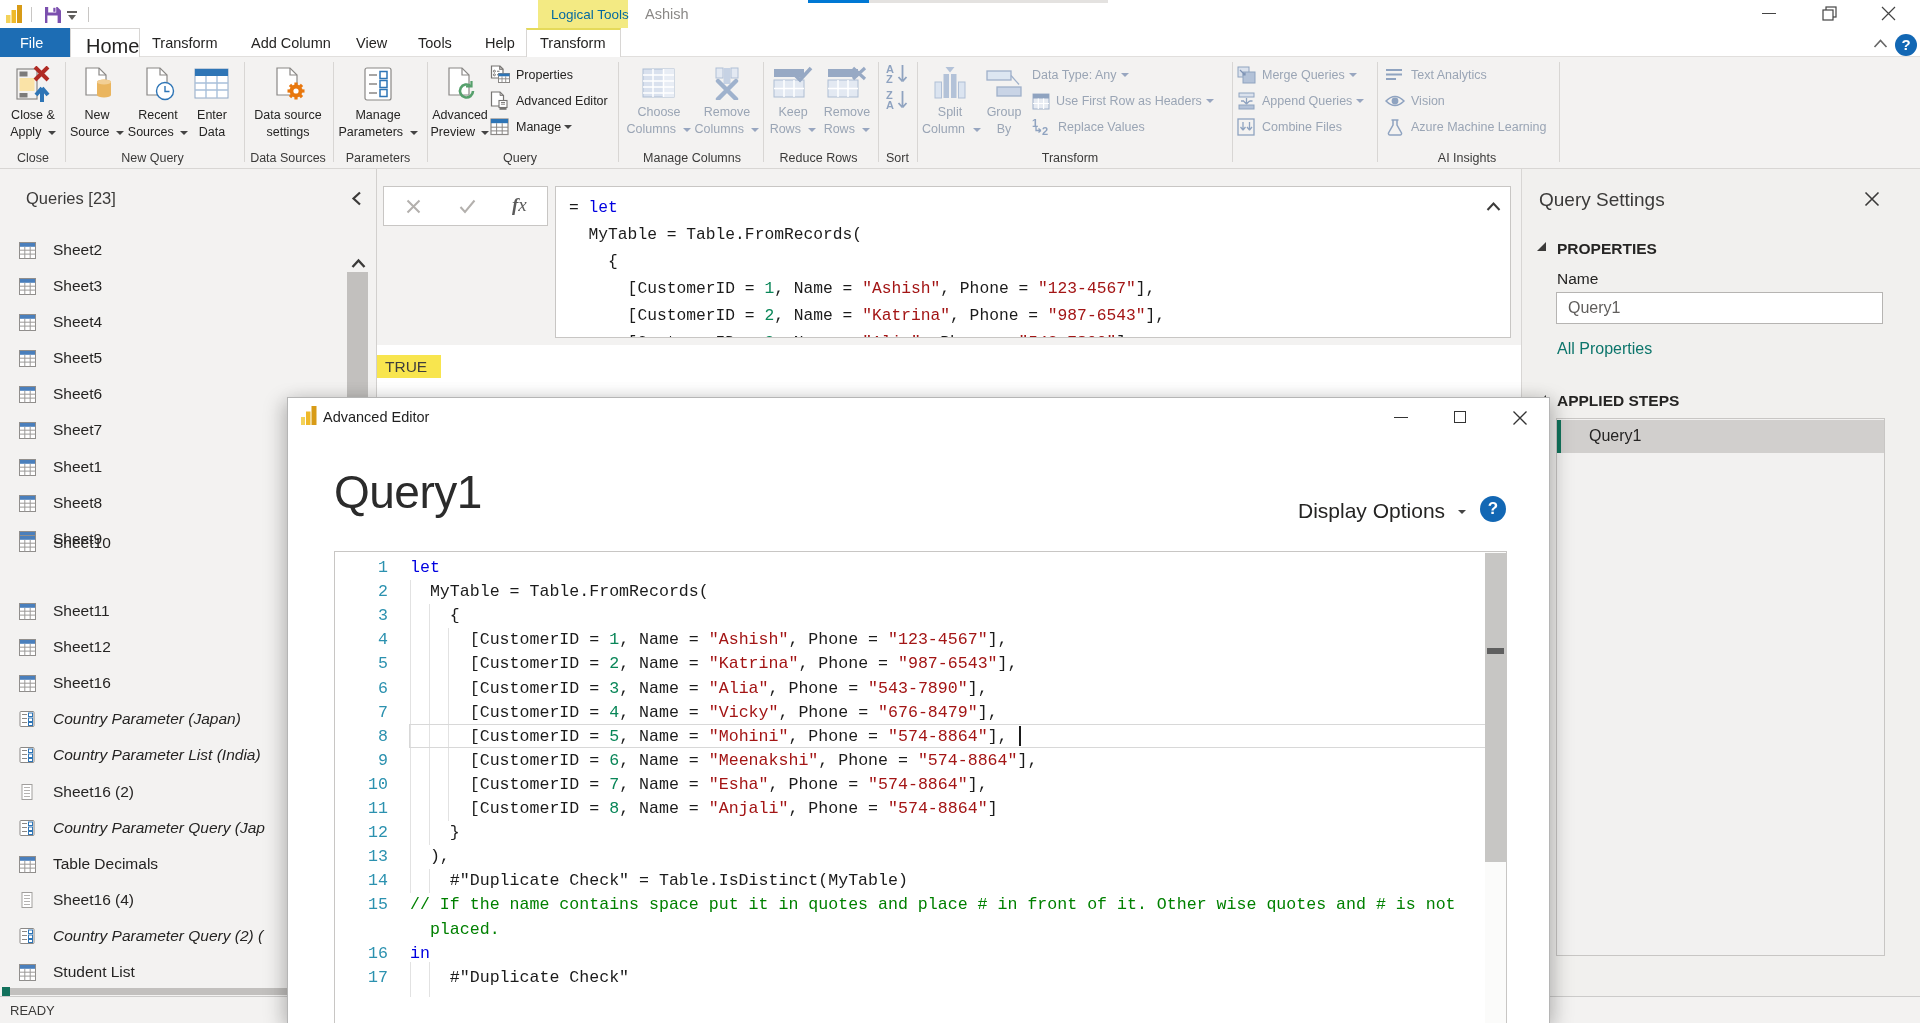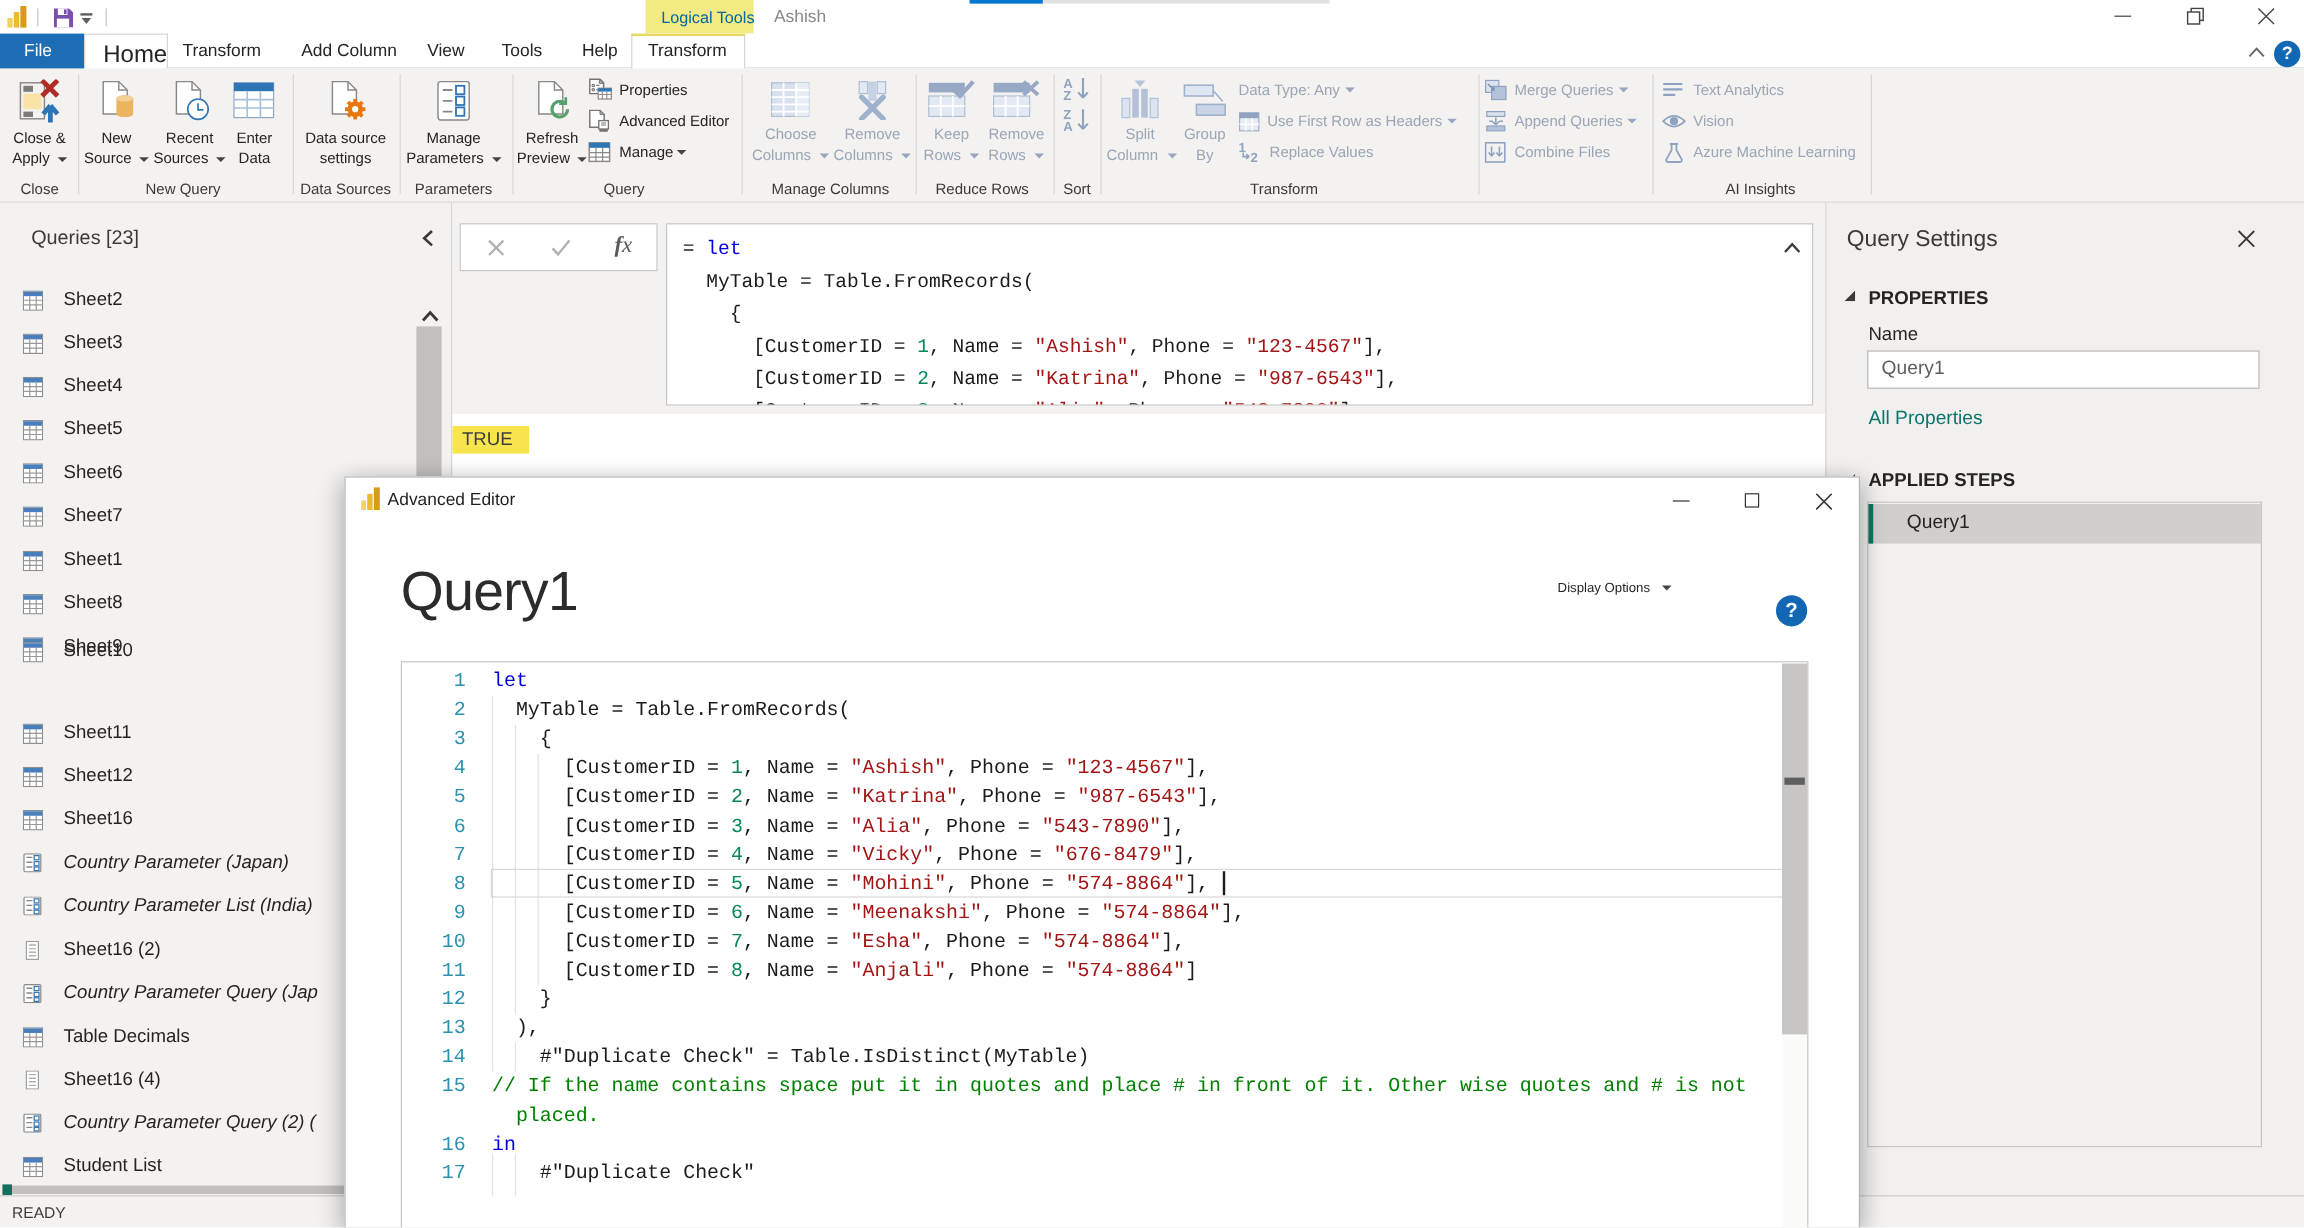--- a/index.html
+++ b/index.html
@@ -168,21 +168,21 @@
       <div>Parameters <span class="caret"></span></div>
   </div>
 
   <div class="ribbtn" style="left:430px;width:60px;">
     <svg class="ic" width="36" height="37" viewBox="0 0 36 37">
       <path d="M7 2 h13 l7 7 v20 h-20 z" fill="#fff" stroke="#8a8886" stroke-width="1.2"></path>
       <path d="M20 2 v7 h7" fill="none" stroke="#8a8886" stroke-width="1.2"></path>
       <path d="M31 25 a6.5 6.5 0 1 1 -2.2 -4.9" fill="none" stroke="#56a06c" stroke-width="2.6"></path>
       <path d="M29.5 15 l0 5.5 -5.5 0" fill="none" stroke="#56a06c" stroke-width="2.2"></path>
     </svg>
-    <div>Refresh</div>
+    <div>Advanced</div>
       <div>Preview <span class="caret"></span></div>
   </div>
 
   <div class="rowitem" style="left:490px;top:62px;">
     <svg width="20" height="20" viewBox="0 0 20 20">
       <path d="M1.5 1 h8.5 l3 3 v9 h-11.5 z" fill="#fff" stroke="#767472" stroke-width="1.2"></path>
       <path d="M9.5 1 l0 3.5 3.5 0 z" fill="#b5b3b1" stroke="#767472" stroke-width="0.8"></path>
       <circle cx="4.4" cy="6.2" r="1" fill="none" stroke="#767472"></circle>
         <circle cx="4.4" cy="9.8" r="1" fill="none" stroke="#767472"></circle>
       <path d="M7 6.2 h2.5 M7 9.8 h2.5" stroke="#767472" stroke-width="1.1"></path>
@@ -615,21 +615,21 @@
       <rect x="5" y="5.5" width="4.5" height="13.5" fill="#efb929"></rect>
       <rect x="10.5" y="0" width="5" height="19" fill="#d89b16"></rect>
     </svg>
     <div class="txt" style="left:35px;top:11px;font-size:14.5px;color:#1f1f1f;">Advanced Editor</div>
     <div class="abs" style="left:1106px;top:19px;width:14px;height:1.4px;background:#333;"></div>
     <div class="abs" style="left:1166px;top:13px;width:12px;height:12px;border:1.3px solid #333;box-sizing:border-box;"></div>
     <svg class="abs" style="left:1225px;top:13px;" width="14" height="14" viewBox="0 0 14 14">
       <path d="M0.5 0.5 L13.5 13.5 M13.5 0.5 L0.5 13.5" stroke="#333" stroke-width="1.3"></path>
     </svg>
     <div class="txt" style="left:46px;top:71px;font-size:46px;line-height:46px;color:#2b2b2b;letter-spacing:-0.5px;">Query1</div>
-    <div class="txt" style="left:1010px;top:86px;font-size:11px;">Display Options <span class="caret" style="margin-left:7px;"></span></div>
+    <div class="txt" style="left:1010px;top:101px;font-size:21px;">Display Options <span class="caret" style="margin-left:7px;"></span></div>
     <div class="abs" style="left:1192px;top:98px;width:26px;height:26px;border-radius:50%;background:#1267b4;color:#fff;font-size:17px;font-weight:bold;text-align:center;line-height:26px;">?</div>
     <div class="abs" style="left:46px;top:153px;width:1173px;height:474px;background:#fff;border:1px solid #c8c6c4;box-sizing:border-box;overflow:hidden;" id="codebox">
     <div class="abs" style="left:75px;top:28px;width:1px;height:313px;background:#e2e2e2;"></div>
     <div class="abs" style="left:75px;top:410px;width:1px;height:35px;background:#e2e2e2;"></div>
     <div class="abs" style="left:94px;top:52px;width:1px;height:241px;background:#e2e2e2;"></div>
     <div class="abs" style="left:94px;top:317px;width:1px;height:24px;background:#e2e2e2;"></div>
     <div class="abs" style="left:94px;top:410px;width:1px;height:35px;background:#e2e2e2;"></div>
     <div class="abs" style="left:113px;top:76px;width:1px;height:193px;background:#e2e2e2;"></div>
     <div class="abs" style="left:74px;top:172px;width:1077px;height:24px;border:1px solid #d8d8d8;box-sizing:border-box;"></div>
     <div class="abs" style="left:684px;top:174px;width:1.6px;height:20px;background:#1b1b1b;"></div>

